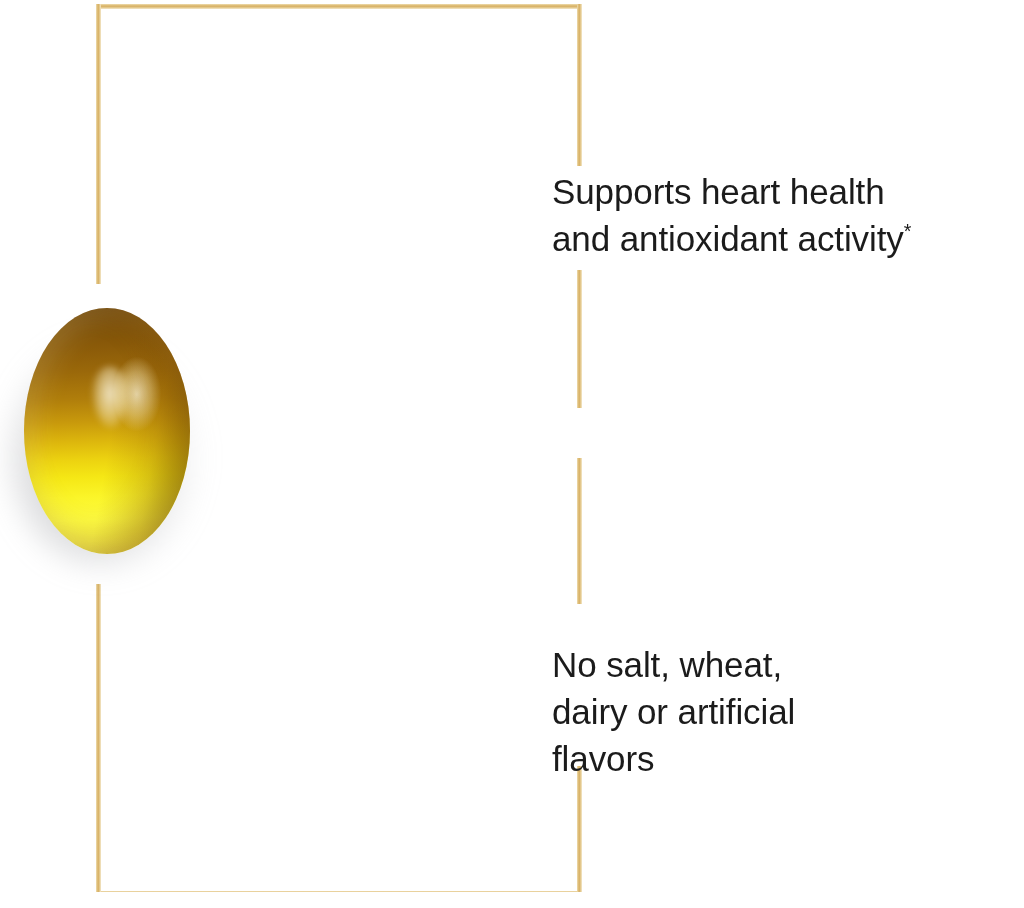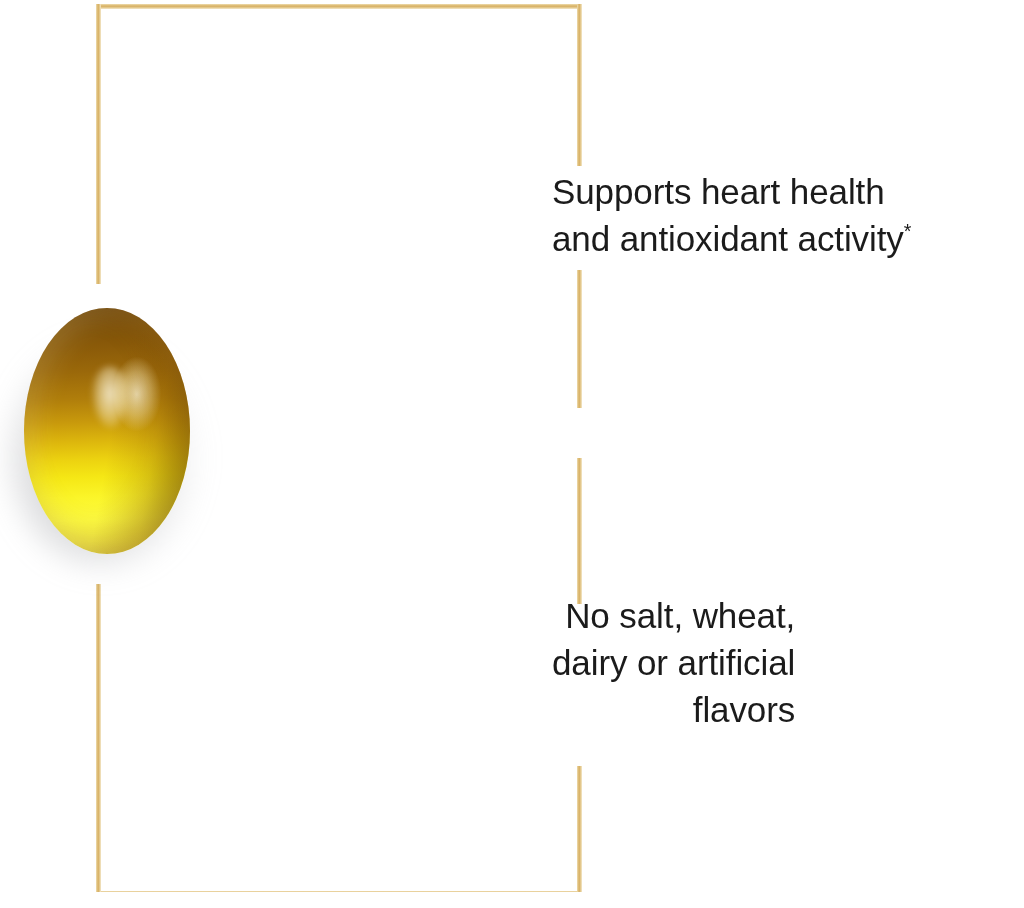--- a/index.html
+++ b/index.html
@@ -201,21 +201,21 @@
     font-size: 35px;
     font-weight: 400;
     line-height: 47px;
     letter-spacing: -0.1px;
     white-space: pre-line;
     -webkit-font-smoothing: antialiased;
   }
 
   #benefit-1 { top: 168px; }
   #benefit-2 { top: 413px; }
-  #benefit-3 { top: 592px; text-align: right; }
+  #benefit-3 { top: 641px; }
 
   .benefit-text sup.asterisk {
     font-size: 0.56em;
     vertical-align: super;
     line-height: 0;
   }
 </style>
 </head>
 <body>
 

